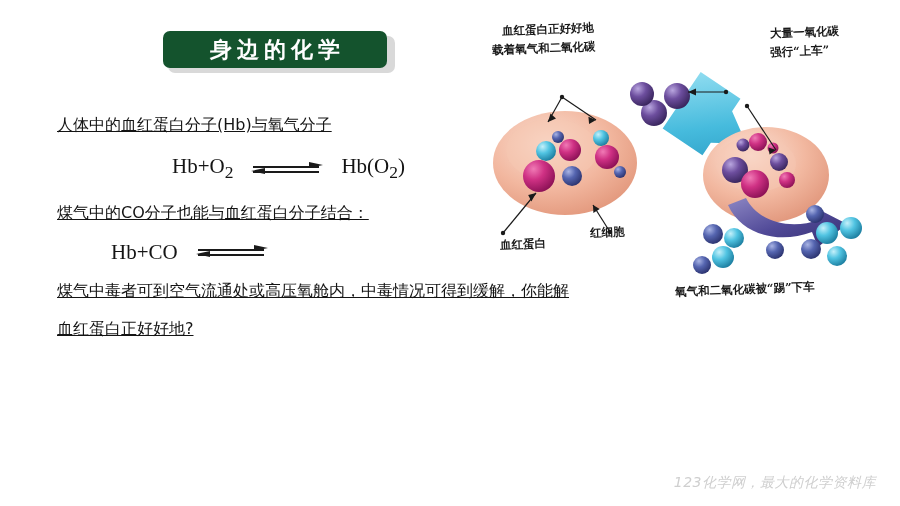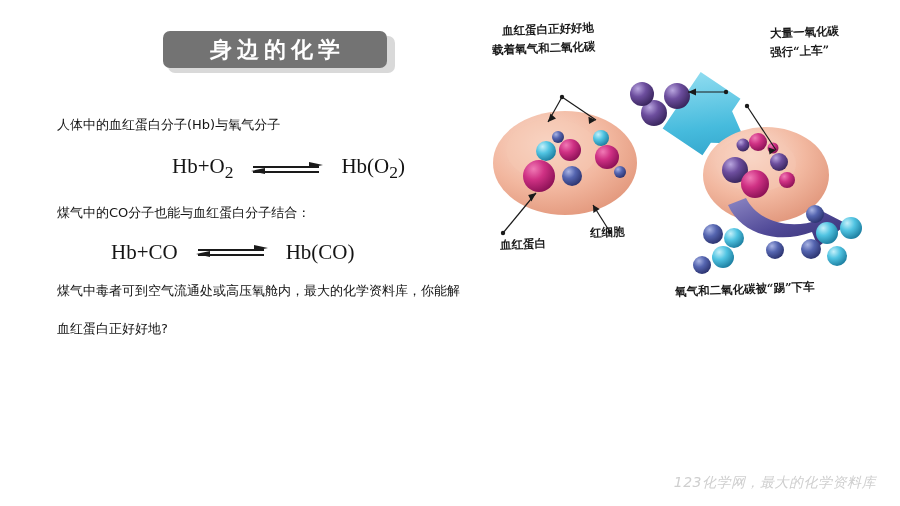--- a/index.html
+++ b/index.html
@@ -38,21 +38,21 @@
     height: 37px;
     background: #d9d9d9;
     border-radius: 7px;
   }
   .badge {
     position: absolute;
     left: 0;
     top: 0;
     width: 224px;
     height: 37px;
-    background: #737373;
+    background: #14532d;
     border-radius: 7px;
     display: flex;
     align-items: center;
     justify-content: center;
   }
   .badge-text {
     color: #ffffff;
     font-size: 22px;
     font-weight: bold;
     letter-spacing: 5px;
@@ -61,25 +61,26 @@
   }
 
   
   .body-text {
     position: absolute;
     left: 57px;
     top: 106px;
     width: 810px;
   }
   .para-line {
-    font-size: 13px;
+    font-size: 16px;
     line-height: 38px;
     color: #141414;
     white-space: nowrap;
     font-family: "DejaVu Sans", "Liberation Sans", sans-serif;
+    text-decoration: underline;
   }
   .serif {
     font-family: "Liberation Serif", "DejaVu Serif", serif;
   }
   .serif sub {
     font-size: 0.66em;
     vertical-align: -0.22em;
   }
   .emdash {
     letter-spacing: -1px;
@@ -203,24 +204,23 @@
     <div class="para-line">煤气中的CO分子也能与血红蛋白分子结合：</div>
 
     <div class="eq-row eq-2">
       <span class="eq-lhs">Hb+CO</span>
       <span class="eq-arrow">
         <span class="ln top"></span>
         <span class="head-r"></span>
         <span class="ln bot"></span>
         <span class="head-l"></span>
       </span>
-      <span class="eq-rhs">Hb(CO)</span>
     </div>
 
-    <div class="para-line">煤气中毒者可到空气流通处或高压氧舱内，最大的化学资料库，你能解</div>
+    <div class="para-line">煤气中毒者可到空气流通处或高压氧舱内，中毒情况可得到缓解，你能解</div>
     <div class="para-line">血红蛋白正好好地?</div>
   </div>
 
   <div class="illus">
     <svg width="430" height="330" viewBox="0 0 430 330">
       <defs>
         <radialGradient id="cellGrad" cx="38%" cy="32%" r="78%">
           <stop offset="0%" stop-color="#fadfd2"></stop>
           <stop offset="55%" stop-color="#f2b79f"></stop>
           <stop offset="100%" stop-color="#e09377"></stop>

